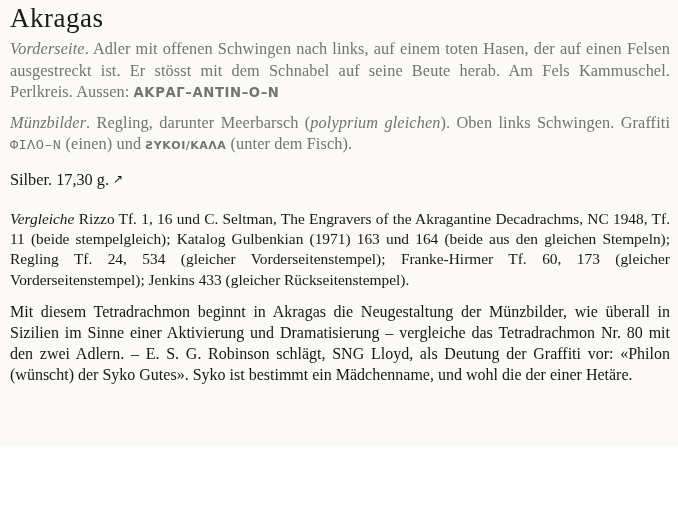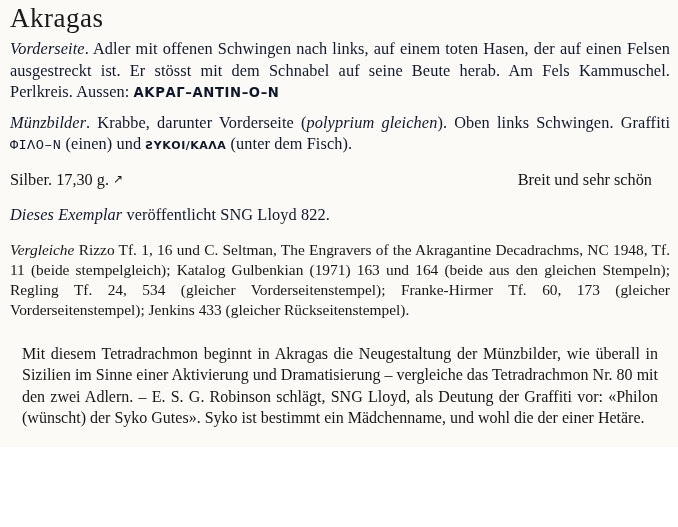--- a/index.html
+++ b/index.html
@@ -35,21 +35,21 @@
     padding: 0;
     line-height: 1.05;
     color: #1a1a1a;
   }
   p.block {
     margin: 0 0 9px 0;
     font-size: 16.3px;
     line-height: 1.32;
     text-align: justify;
     text-justify: inter-word;
-    color: #0f172a;
+    color: #737373;
     letter-spacing: 0.1px;
   }
   .it {
     font-style: italic;
   }
   .greek {
     font-family: Liberation Mono, monospace;
     font-size: 13.6px;
     letter-spacing: 0.4px;
   }
@@ -81,50 +81,48 @@
     font-size: 12px;
     transform: translateY(-2px);
   }
   .ref-block {
     margin: 0 0 2px 0;
     font-size: 15.4px;
     line-height: 1.30;
     text-align: justify;
   }
   .tail {
-    margin: 12px;
+    margin: 0;
     font-size: 16px;
     line-height: 1.33;
     text-align: justify;
   }
   .spacer-s { height: 5px; }
   .spacer-m { height: 9px; }
 </style>
 </head>
 <body>
 
 <div class="page">
   <div class="inner">
 
     <h1 class="title">Akragas</h1>
 
     <p class="block"><span class="it">Vorderseite</span><span>. Adler mit offenen Schwingen nach links, auf einem toten Hasen, der auf einen Felsen ausgestreckt ist. Er stösst mit dem Schnabel auf seine Beute herab. Am Fels Kammuschel. Perlkreis. Aussen:</span> <span class="legend">ΑΚΡΑΓ–ΑΝΤΙΝ–Ο–Ν</span></p>
 
-    <p class="block"><span class="it">Münzbilder</span><span>. Krabbe, darunter Vorderseite (</span><span class="it">polyprium gleichen</span><span>). Oben links Schwingen. Graffiti</span> <span class="greek">ΦΙΛΟ–Ν</span> <span>(einen) und</span> <span class="legend-sm">ƧΥΚΟΙ/ΚΑΛΑ</span> <span>(unter dem Fisch).</span></p>
+    <p class="block"><span class="it">Münzbilder</span><span>. Regling, darunter Meerbarsch (</span><span class="it">polyprium gleichen</span><span>). Oben links Schwingen. Graffiti</span> <span class="greek">ΦΙΛΟ–Ν</span> <span>(einen) und</span> <span class="legend-sm">ƧΥΚΟΙ/ΚΑΛΑ</span> <span>(unter dem Fisch).</span></p>
 
     <div class="spacer-s"></div>
 
     <div class="row-split">
       <span class="left"><span>Silber. 17,30 g.</span> <span class="arrow-up">↗</span></span>
-      <span class="right">Breit und sehr schön</span>
     </div>
 
     <div class="spacer-s"></div>
 
-    <p class="block"><span class="it">Dieses Exemplar</span> <span>veröffentlicht SNG Lloyd 822.</span></p>
 
     <div class="spacer-s"></div>
 
     <p class="ref-block"><span class="it">Vergleiche</span> <span>Rizzo Tf. 1, 16 und C. Seltman, The Engravers of the Akragantine Decadrachms, NC 1948, Tf. 11 (beide stempelgleich); Katalog Gulbenkian (1971) 163 und 164 (beide aus den gleichen Stempeln); Regling Tf. 24, 534 (gleicher Vorderseitenstempel); Franke-Hirmer Tf. 60, 173 (gleicher Vorderseitenstempel); Jenkins 433 (gleicher Rückseitenstempel).</span></p>
 
     <div class="spacer-m"></div>
 
     <p class="tail">Mit diesem Tetradrachmon beginnt in Akragas die Neugestaltung der Münzbilder, wie überall in Sizilien im Sinne einer Aktivierung und Dramatisierung – vergleiche das Tetradrachmon Nr. 80 mit den zwei Adlern. – E. S. G. Robinson schlägt, SNG Lloyd, als Deutung der Graffiti vor: «Philon (wünscht) der Syko Gutes». Syko ist bestimmt ein Mädchenname, und wohl die der einer Hetäre.</p>
 
   </div>

